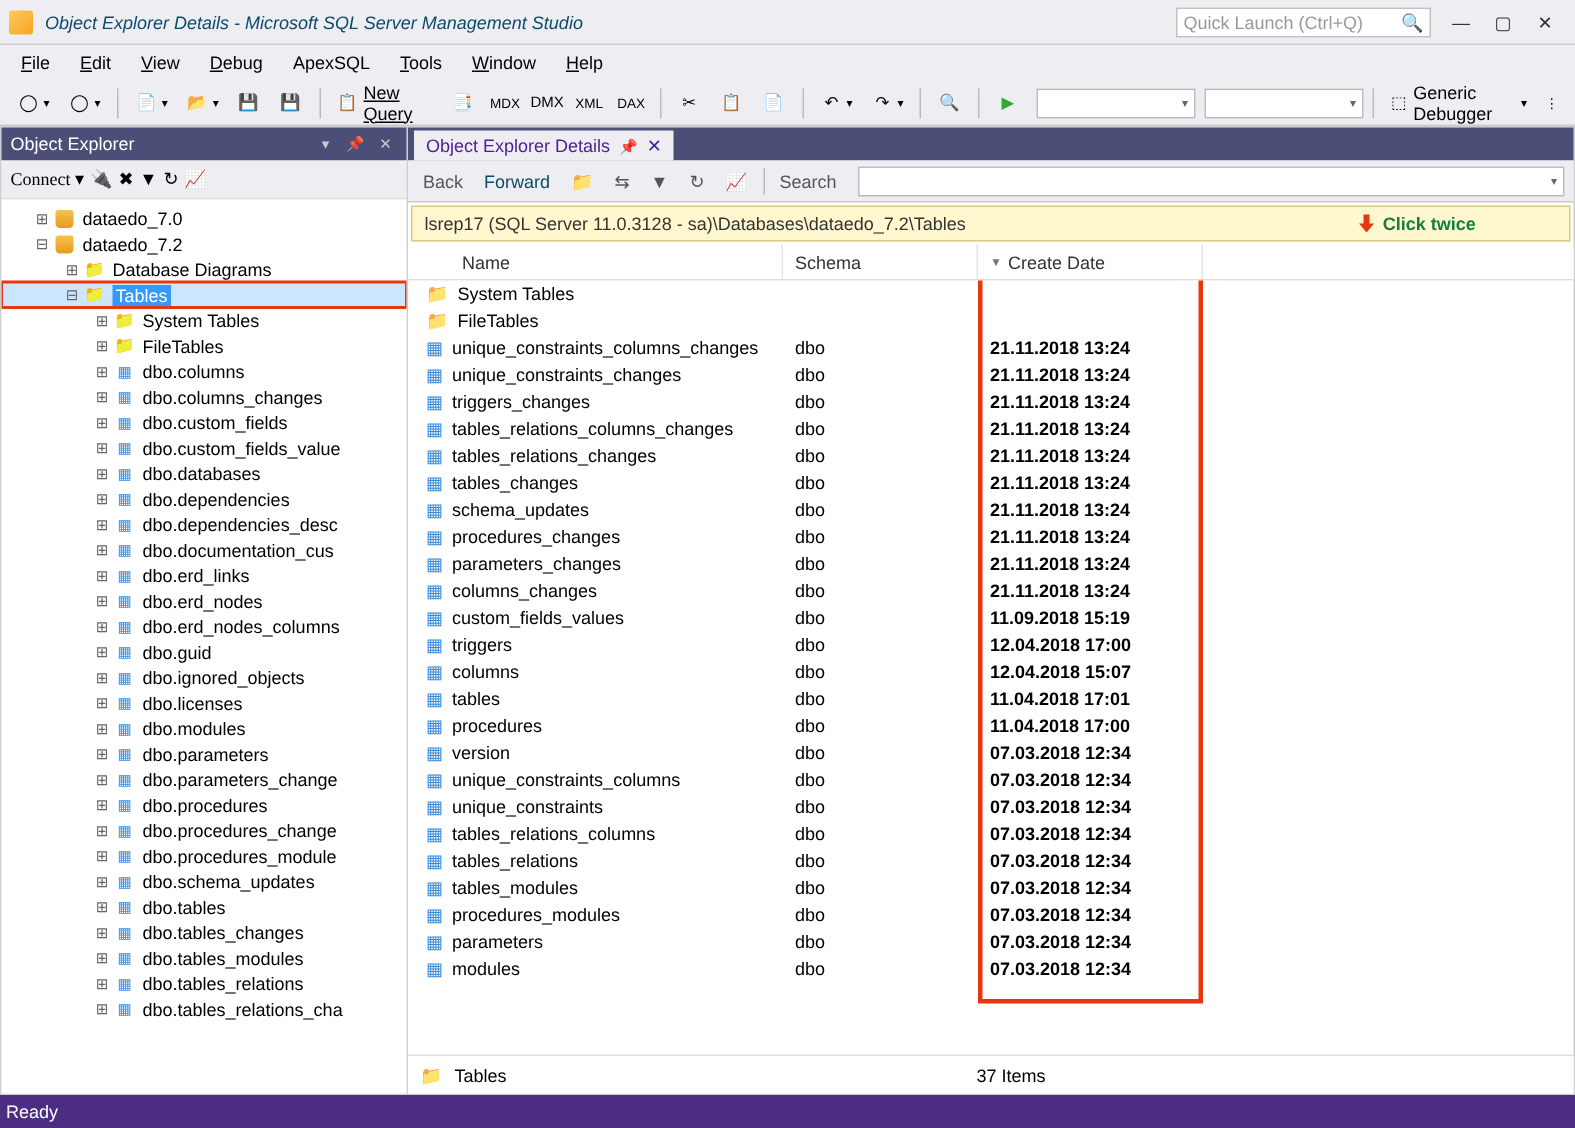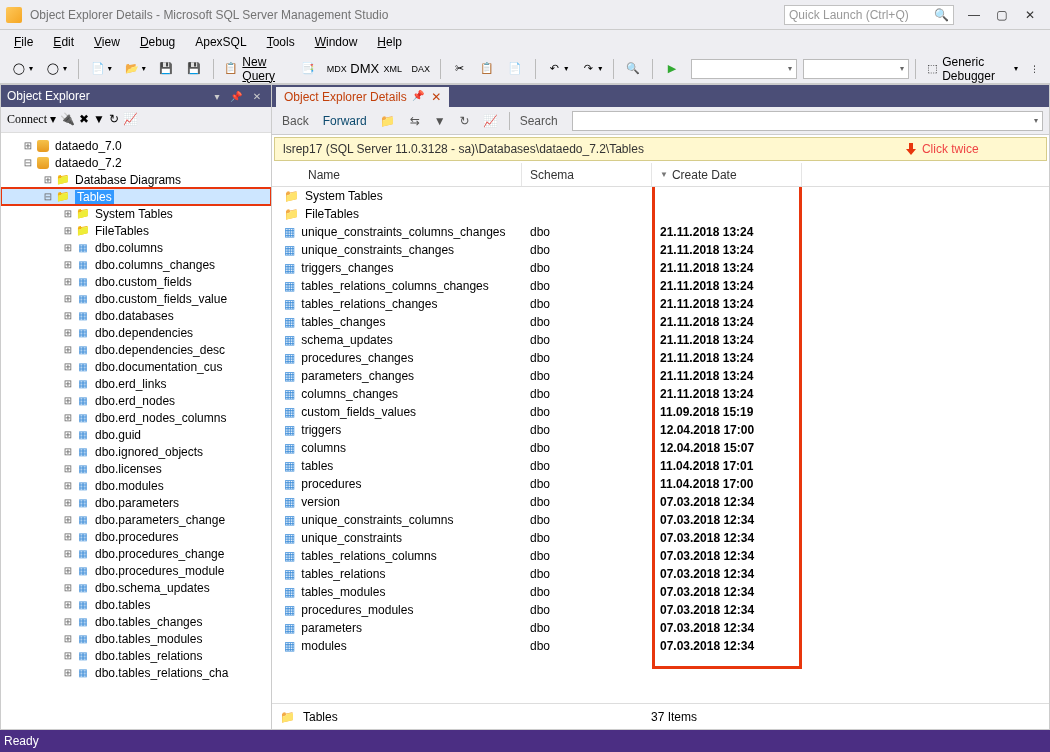--- a/index.html
+++ b/index.html
@@ -1,21 +1,21 @@
 <!DOCTYPE html>
 <html><head>
 <meta charset="utf-8">
 <style>
 * { box-sizing: border-box; margin: 0; padding: 0; font-family: "Segoe UI", Tahoma, sans-serif; font-size: 12px; }
 body { width: 1050px; height: 752px; background: #fff; display: flex; flex-direction: column; overflow: hidden; }
 
 
 .title-bar { height: 30px; background: #eeeef2; display: flex; align-items: center; padding: 0 6px; border-bottom: 1px solid #ccc; }
 .title-bar .app-icon { width: 16px; height: 16px; margin-right: 8px; background: linear-gradient(135deg,#fec85b,#f5a623); border-radius: 2px; }
-.title-bar .title { color: #737373; flex: 0 0 auto; }
+.title-bar .title { color: #0c4a6e; flex: 0 0 auto; font-style: italic; }
 .title-bar .spacer { flex: 1; }
 .quick-launch { width: 170px; height: 20px; border: 1px solid #c1c1c1; background: #fff; margin-right: 6px; display: flex; align-items: center; padding: 0 4px; color: #999; position: relative; text-align: right; }
 .quick-launch .search-tiny { margin-left: auto; }
 .win-btn { width: 28px; height: 22px; display: flex; align-items: center; justify-content: center; color: #333; cursor: pointer; }
 
 
 .menu-bar { height: 24px; background: #eeeef2; display: flex; align-items: center; padding: 0 6px; gap: 4px; }
 .menu-item { padding: 3px 8px; cursor: pointer; }
 .mnemonic { text-decoration: underline; }
 
@@ -51,29 +51,29 @@
 .selected-node { background: #cde6ff; }
 .selected-node .tree-label { background: #3399ff; color: #fff; padding: 0 2px; }
 .red-outline { outline: 2px solid #e8360d; outline-offset: -1px; }
 .oe-scroll::-webkit-scrollbar { width: 16px; }
 .oe-scroll::-webkit-scrollbar-thumb { background: #c1c1c1; border: 3px solid #f0f0f0; }
 .oe-scroll::-webkit-scrollbar-track { background: #f0f0f0; }
 
 
 .details-panel { flex: 1; display: flex; flex-direction: column; border: 1px solid #ccc; border-left: none; }
 .tab-strip { height: 22px; background: #4b4e77; display: flex; align-items: flex-end; padding-left: 4px; }
-.tab { background: #eeeef2; color: #c2410c; padding: 3px 8px; display: flex; align-items: flex-start; gap: 6px; }
+.tab { background: #eeeef2; color: #4c1d95; padding: 3px 8px; display: flex; align-items: flex-end; gap: 6px; }
 .tab .close { cursor: pointer; }
 .details-toolbar { height: 28px; background: #eeeef2; display: flex; align-items: center; padding: 0 6px; gap: 6px; border-bottom: 1px solid #ccc; }
 .dt-btn { cursor: pointer; color: #555; padding: 3px 4px; }
 .dt-btn.disabled { color: #0c4a6e; }
 .dt-search { flex: 1; border: 1px solid #bbb; height: 20px; background: #fff; margin-left: 4px; display: flex; align-items: center; padding: 0 4px; color: #888; }
 .dt-search::after { content: "▾"; margin-left: auto; font-size: 8px; color: #666; }
 .breadcrumb { height: 24px; background: #fff8cf; border: 1px solid #d6cc8a; margin: 2px; padding: 0 8px; display: flex; align-items: center; color: #333; gap: 40px; }
-.annotation { color: #ef4444; font-weight: normal; display: flex; align-items: center; gap: 4px; margin-left: 220px; }
+.annotation { color: #15803d; font-weight: bold; display: flex; align-items: center; gap: 4px; margin-left: 220px; }
 .list-header { display: flex; background: #fff; border-bottom: 1px solid #ddd; height: 24px; position: relative; }
 .col { display: flex; align-items: center; padding: 0 8px; border-right: 1px solid #e5e5e5; color: #333; }
 .col-name { flex: 0 0 250px; padding-left: 36px; }
 .col-schema { flex: 0 0 130px; }
 .col-date { flex: 0 0 150px; position: relative; }
 .sort-ind { font-size: 8px; color: #777; margin-right: 4px; }
 .list-body { flex: 1; overflow-y: auto; background: #fff; position: relative; }
 .list-row { display: flex; height: 18px; align-items: center; cursor: pointer; }
 .cell { padding: 0 8px; overflow: hidden; white-space: nowrap; text-overflow: ellipsis; }
 .cell-name { flex: 0 0 250px; padding-left: 12px; display: flex; align-items: center; gap: 6px; }
@@ -143,21 +143,21 @@
       <span class="tb-icon">📋</span>
       <span class="tb-label">New Query</span>
     </div>
   <div class="tb-btn">
       <span class="tb-icon">📑</span>
     </div>
   <div class="tb-btn">
       <span class="tb-icon" style="font-size:9px">MDX</span>
     </div>
   <div class="tb-btn">
-      <span class="tb-icon" style="font-size:13px">DMX</span>
+      <span class="tb-icon" style="font-size:10px">DMX</span>
     </div>
   <div class="tb-btn">
       <span class="tb-icon" style="font-size:9px">XML</span>
     </div>
   <div class="tb-btn">
       <span class="tb-icon" style="font-size:9px">DAX</span>
     </div>
   <div class="tb-sep"></div>
   <div class="tb-btn">
       <span class="tb-icon">✂</span>

